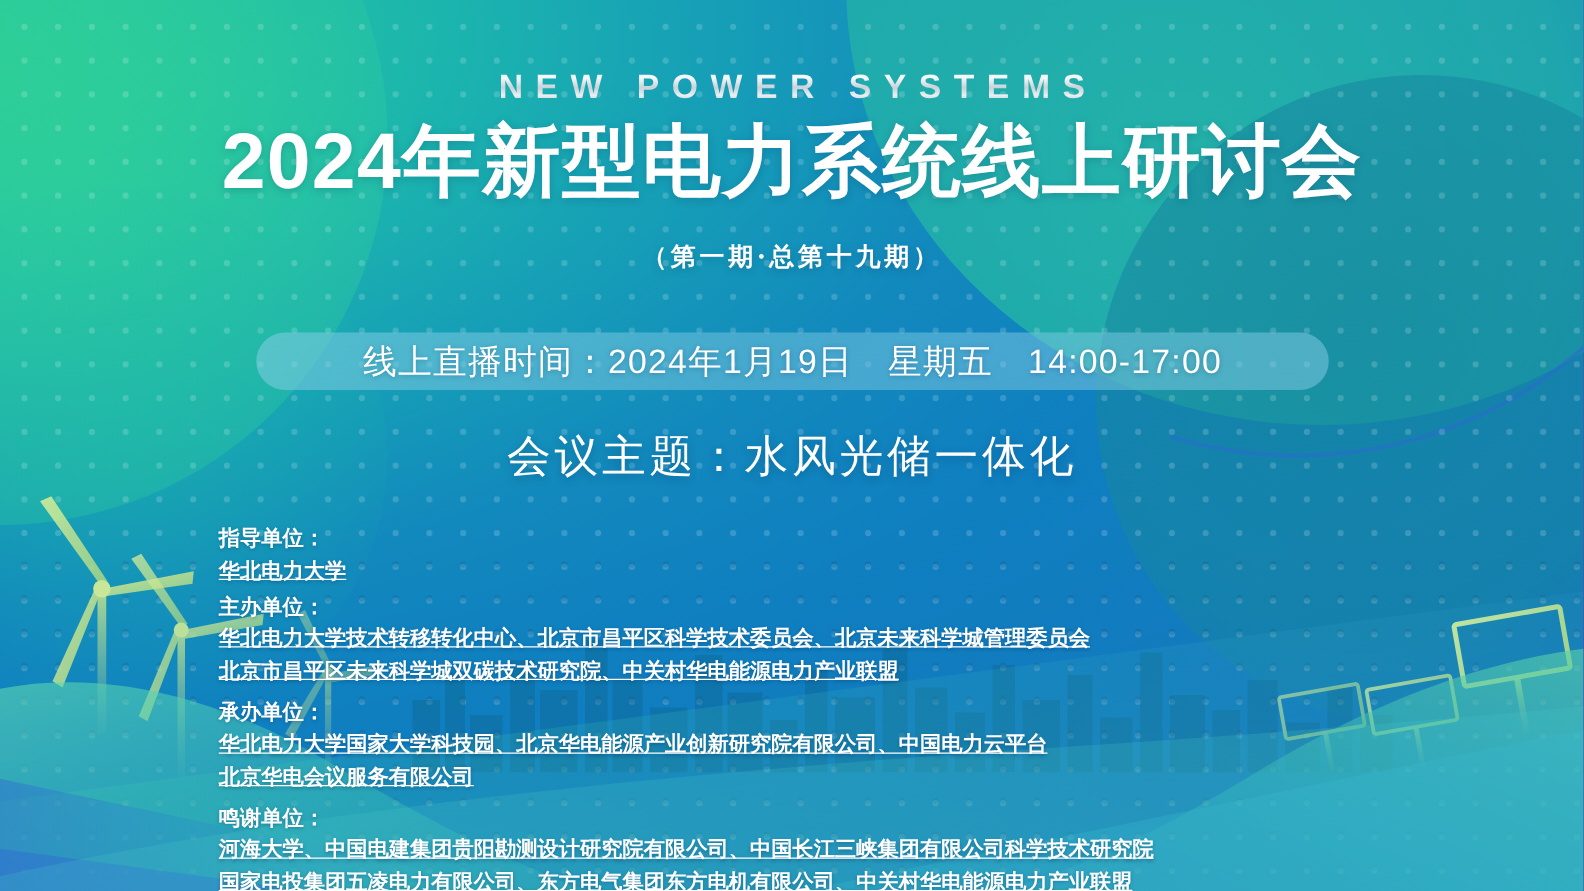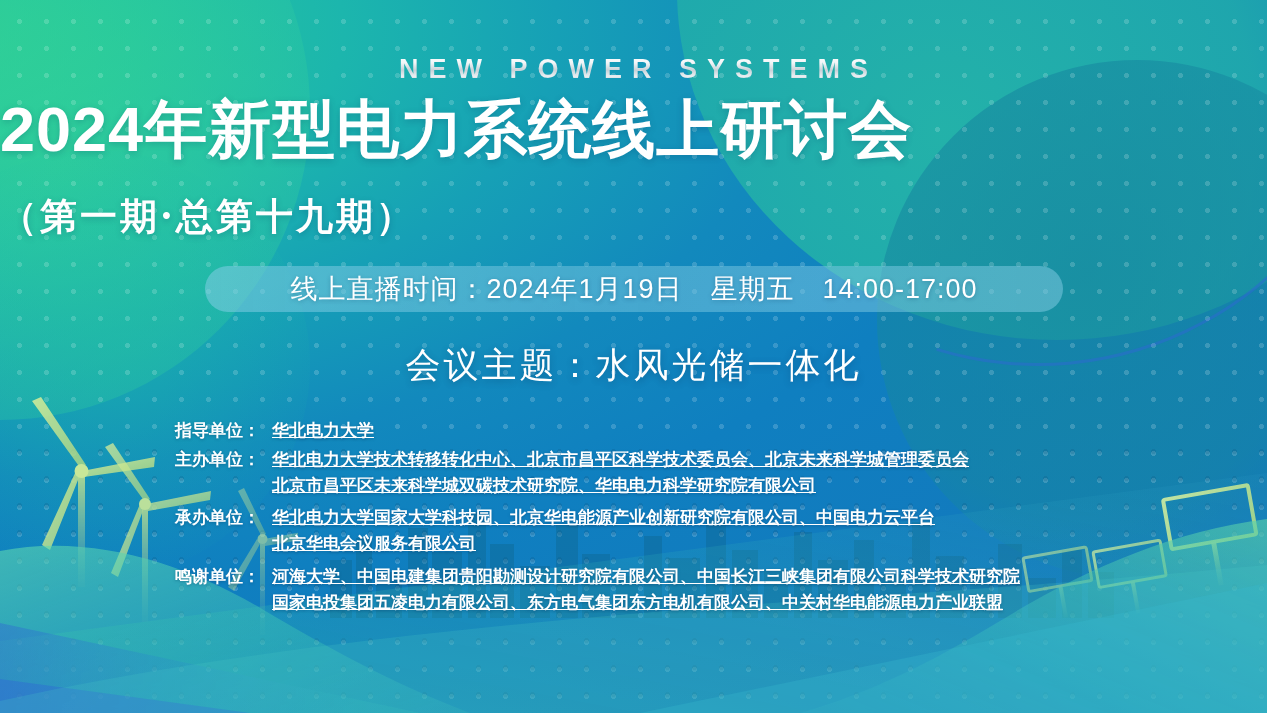--- a/index.html
+++ b/index.html
@@ -97,33 +97,35 @@
     background:linear-gradient(180deg,#ffffff 0%,#f2f6f8 28%,#c8d2d8 52%,#e9eff2 72%,#aab6bd 100%);
     -webkit-background-clip:text;
     background-clip:text;
     color:transparent;
     -webkit-text-fill-color:transparent;
     text-shadow:none;
   }
 
   .title{
     position:absolute; top:95px; left:0; right:0;
+    text-align:center;
     font-size:63px;
     font-weight:bold;
     color:#ffffff;
     letter-spacing:1px;
     line-height:1.08;
     white-space:nowrap;
     text-shadow:0 2px 7px rgba(0,50,90,.22);
     font-family:"Liberation Sans","DejaVu Sans",sans-serif;
   }
 
   .subtitle{
     position:absolute; top:192px; left:0; right:0;
-    font-size:37px;
+    text-align:center;
+    font-size:20px;
     font-weight:bold;
     color:#ffffff;
     letter-spacing:3px;
     font-family:"DejaVu Serif","Liberation Serif",serif;
     text-shadow:0 2px 6px rgba(0,50,90,.25);
   }
 
   .time-pill{
     position:absolute;
     left:205px; top:266px;
@@ -156,20 +158,21 @@
   .orgs{
     position:absolute;
     left:175px; top:418px;
     width:960px;
   }
   .org-row{
     display:flex;
     align-items:flex-start;
     margin-bottom:3px;
     line-height:1.52;
+    flex-direction:column;
   }
   .org-label{
     flex:0 0 auto;
     width:97px;
     font-size:17px;
     font-weight:bold;
     color:#ffffff;
     white-space:nowrap;
     text-shadow:0 1px 3px rgba(0,45,85,.35);
   }
@@ -380,21 +383,21 @@
         <div class="org-label">指导单位：</div>
         <div class="org-value">
           <div>华北电力大学</div>
         </div>
       </div>
 
       <div class="org-row spaced">
         <div class="org-label">主办单位：</div>
         <div class="org-value">
           <div>华北电力大学技术转移转化中心、北京市昌平区科学技术委员会、北京未来科学城管理委员会</div>
-          <div>北京市昌平区未来科学城双碳技术研究院、华电电力科学研究院有限公司</div>
+          <div>北京市昌平区未来科学城双碳技术研究院、中关村华电能源电力产业联盟</div>
         </div>
       </div>
 
       <div class="org-row spaced">
         <div class="org-label">承办单位：</div>
         <div class="org-value">
           <div>华北电力大学国家大学科技园、北京华电能源产业创新研究院有限公司、中国电力云平台</div>
           <div>北京华电会议服务有限公司</div>
         </div>
       </div>

